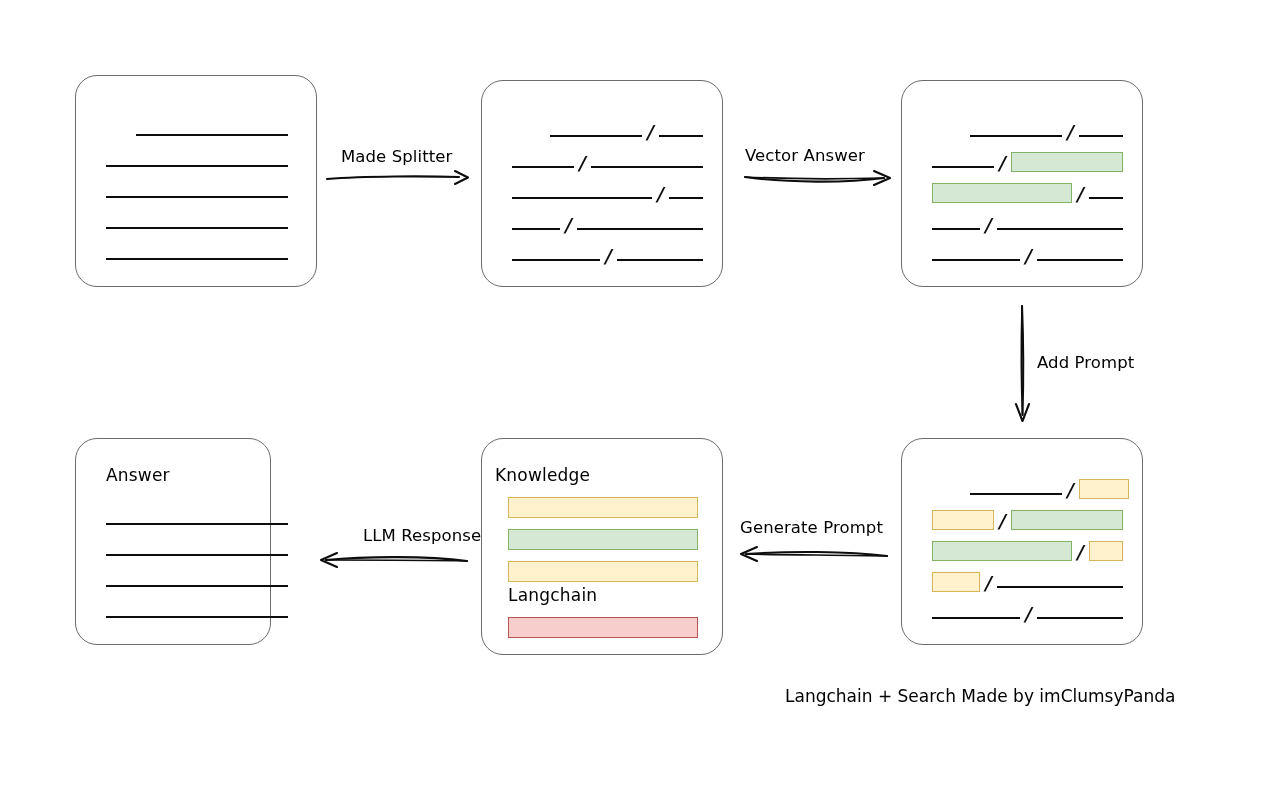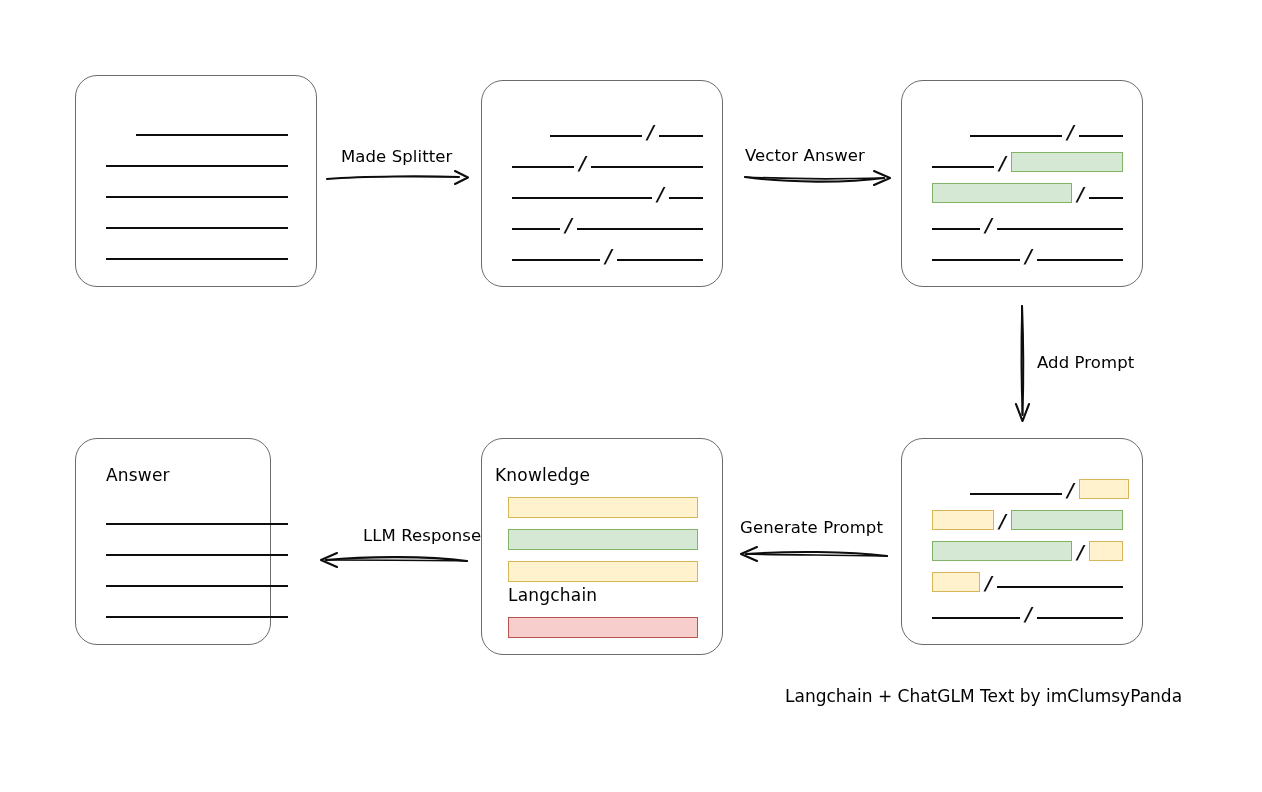--- a/index.html
+++ b/index.html
@@ -264,15 +264,15 @@
     <path d="M19,5 L3,12 L19,19" stroke="#0d0d0d" stroke-width="2.1" fill="none" stroke-linejoin="round" stroke-linecap="round"></path>
   </svg>
 
   <div class="arrow-label" style="left:327px; top:526px;margin-left:36px;">LLM Response</div>
   <svg class="arrow-svg" style="left:318px; top:548px;" width="152" height="26" viewBox="0 0 152 26">
     <path d="M149,13 C110,8 50,8 8,12" stroke="#0d0d0d" stroke-width="2.1" fill="none" stroke-linecap="round"></path>
     <path d="M149,13 C110,12 50,12 8,12" stroke="#0d0d0d" stroke-width="1.7" fill="none" stroke-linecap="round"></path>
     <path d="M19,5 L3,12 L19,19" stroke="#0d0d0d" stroke-width="2.1" fill="none" stroke-linejoin="round" stroke-linecap="round"></path>
   </svg>
 
-  <div class="footer-note" style="left:785px; top:686px;">Langchain + ChatGLM Text by imClumsyPanda</div>
+  <div class="footer-note" style="left:785px; top:686px;">Langchain + Search Made by imClumsyPanda</div>
 
 </div>
 
 </body></html>

